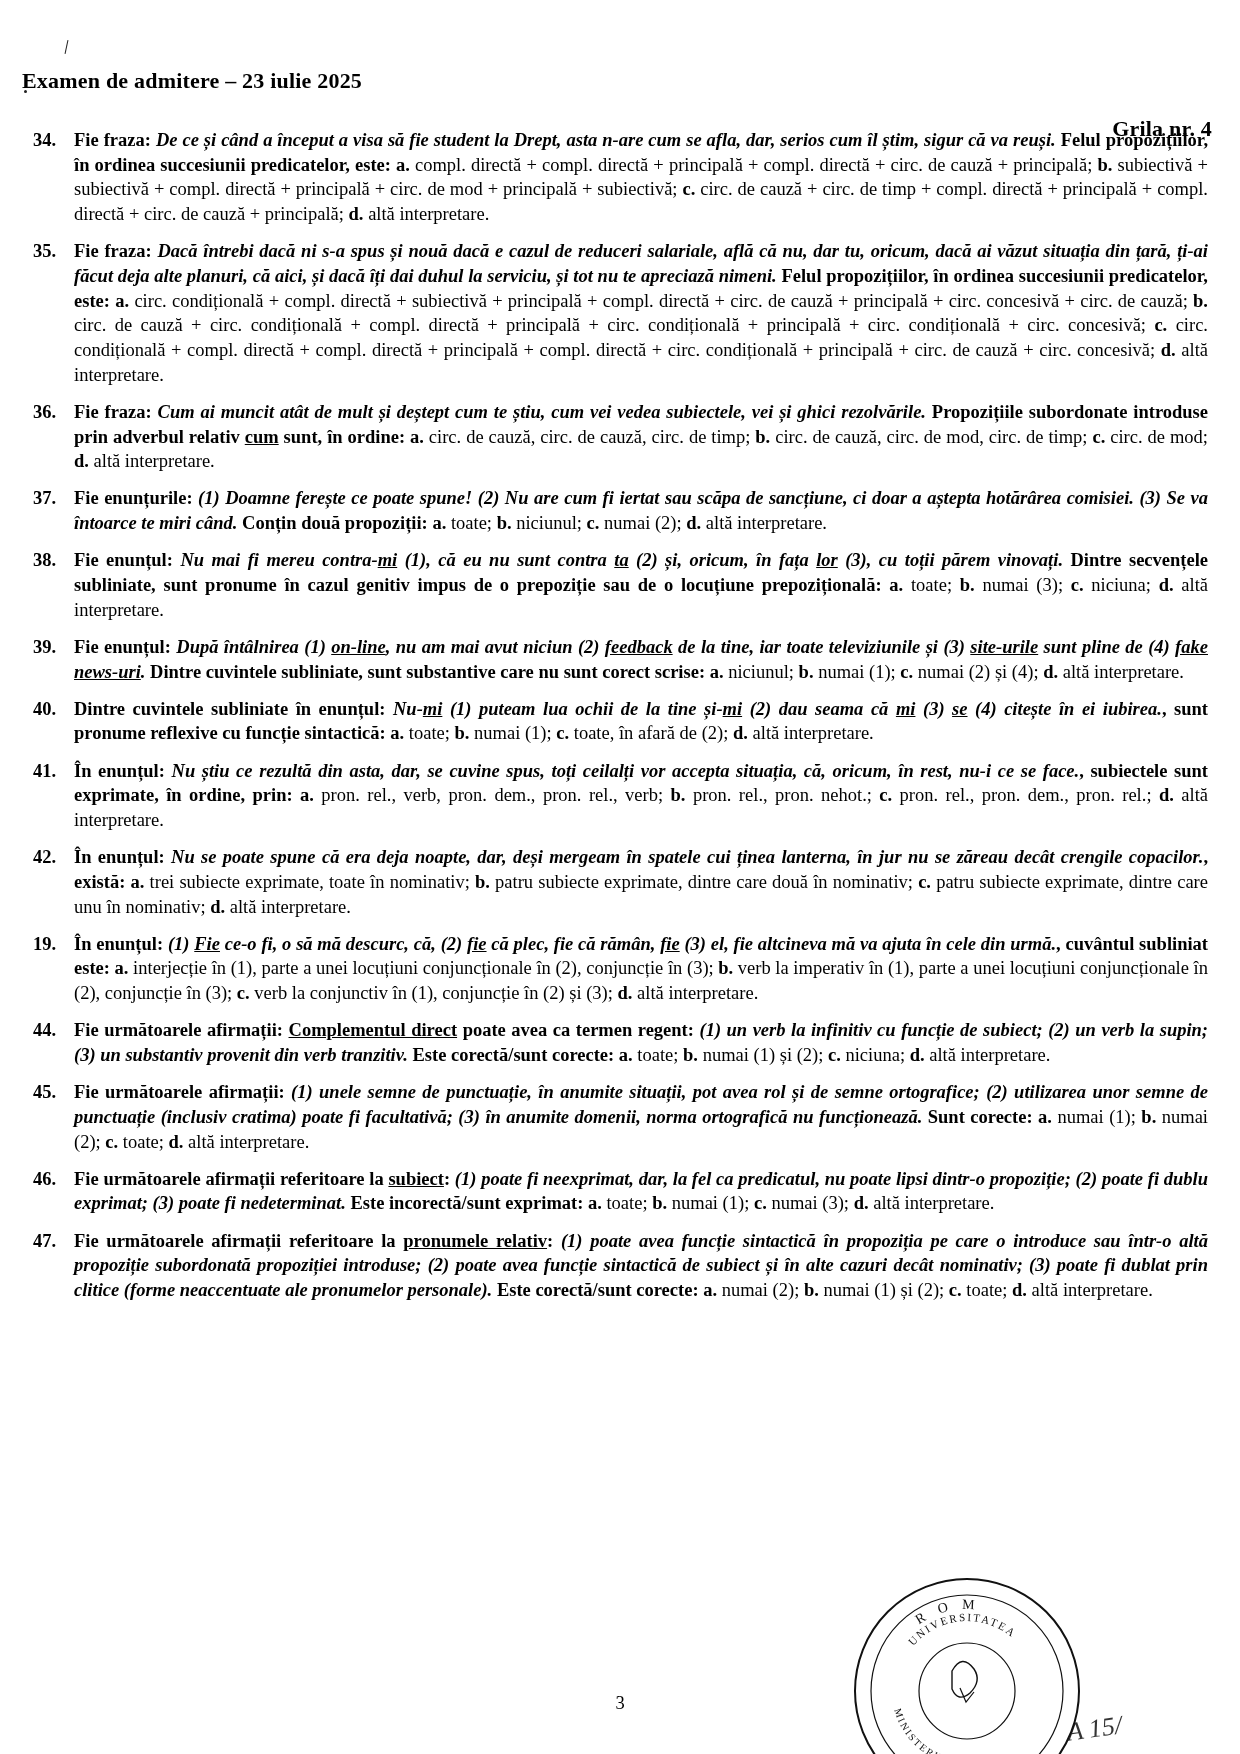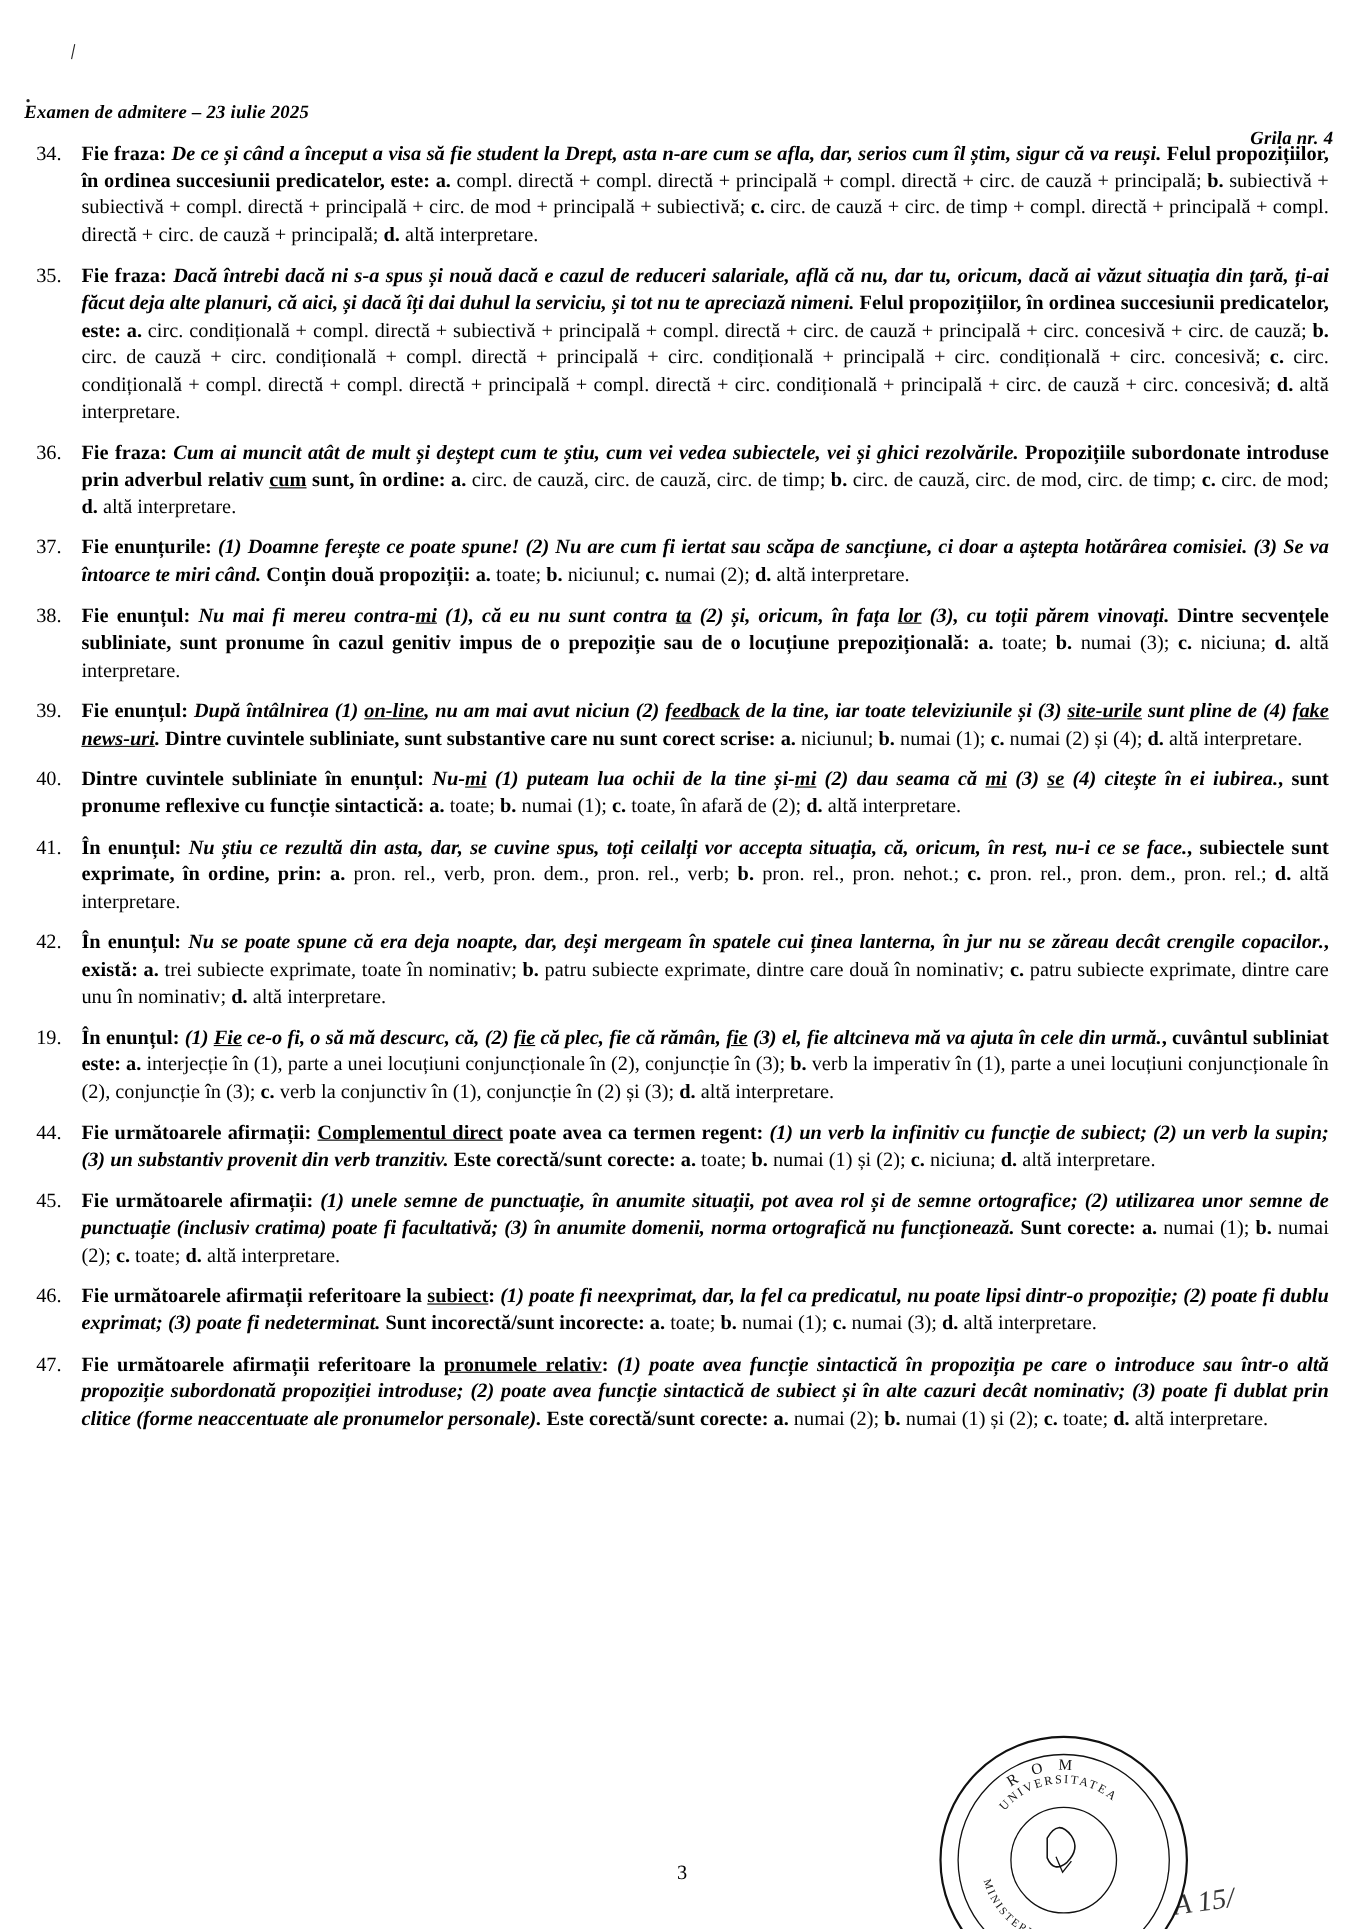--- a/index.html
+++ b/index.html
@@ -23,24 +23,23 @@
     box-sizing: border-box;
   }
   
   .header {
     position: absolute;
     top: 68px;
     left: 22px;
     right: 28px;
     display: flex;
     justify-content: space-between;
-    align-items: center;
-    font-style: italic;
+    align-items: flex-start;
     font-weight: bold;
-    font-size: 17px;
+    font-size: 22px;
   }
   .header-left {
     letter-spacing: 0.2px;
   }
   .header-right {
     letter-spacing: 0.2px;
     margin-top: 48px;
   }
   .stray-mark {
     position: absolute;
@@ -67,21 +66,21 @@
     top: 128px;
     left: 26px;
     width: 1182px;
   }
   .item {
     display: flex;
     margin-bottom: 12.5px;
   }
   .num {
     flex: 0 0 48px;
-    font-weight: normal;
+    font-weight: bold;
     font-size: 18.5px;
     text-align: right;
     padding-right: 18px;
     box-sizing: border-box;
     line-height: 1.33;
   }
   .text {
     flex: 1;
     font-size: 18.5px;
     line-height: 1.335;
@@ -183,21 +182,21 @@
       <div class="item">
         <div class="num">44.</div>
         <div class="text"><b>Fie următoarele afirmații:</b> <span class="ubi">Complementul direct</span> <b>poate avea ca termen regent:</b> <span class="bi">(1) un verb la infinitiv cu funcție de subiect; (2) un verb la supin; (3) un substantiv provenit din verb tranzitiv.</span> <b>Este corectă/sunt corecte:</b> <b>a.</b> toate; <b>b.</b> numai (1) și (2); <b>c.</b> niciuna; <b>d.</b> altă interpretare.</div>
       </div>
       <div class="item">
         <div class="num">45.</div>
         <div class="text"><b>Fie următoarele afirmații:</b> <span class="bi">(1) unele semne de punctuație, în anumite situații, pot avea rol și de semne ortografice; (2) utilizarea unor semne de punctuație (inclusiv cratima) poate fi facultativă; (3) în anumite domenii, norma ortografică nu funcționează.</span> <b>Sunt corecte:</b> <b>a.</b> numai (1); <b>b.</b> numai (2); <b>c.</b> toate; <b>d.</b> altă interpretare.</div>
       </div>
       <div class="item">
         <div class="num">46.</div>
-        <div class="text"><b>Fie următoarele afirmații referitoare la <u>subiect</u>:</b> <span class="bi">(1) poate fi neexprimat, dar, la fel ca predicatul, nu poate lipsi dintr-o propoziție; (2) poate fi dublu exprimat; (3) poate fi nedeterminat.</span> <b>Sunt incorectă/sunt incorecte:</b> <b>a.</b> toate; <b>b.</b> numai (1); <b>c.</b> numai (3); <b>d.</b> altă interpretare.</div>
+        <div class="text"><b>Fie următoarele afirmații referitoare la <u>subiect</u>:</b> <span class="bi">(1) poate fi neexprimat, dar, la fel ca predicatul, nu poate lipsi dintr-o propoziție; (2) poate fi dublu exprimat; (3) poate fi nedeterminat.</span> <b>Este incorectă/sunt exprimat:</b> <b>a.</b> toate; <b>b.</b> numai (1); <b>c.</b> numai (3); <b>d.</b> altă interpretare.</div>
       </div>
       <div class="item">
         <div class="num">47.</div>
         <div class="text"><b>Fie următoarele afirmații referitoare la <u>pronumele relativ</u>:</b> <span class="bi">(1) poate avea funcție sintactică în propoziția pe care o introduce sau într-o altă propoziție subordonată propoziției introduse; (2) poate avea funcție sintactică de subiect și în alte cazuri decât nominativ; (3) poate fi dublat prin clitice (forme neaccentuate ale pronumelor personale).</span> <b>Este corectă/sunt corecte:</b> <b>a.</b> numai (2); <b>b.</b> numai (1) și (2); <b>c.</b> toate; <b>d.</b> altă interpretare.</div>
       </div>
     </div>
 
   <div class="page-number">3</div>
 
   <div class="stamp">

